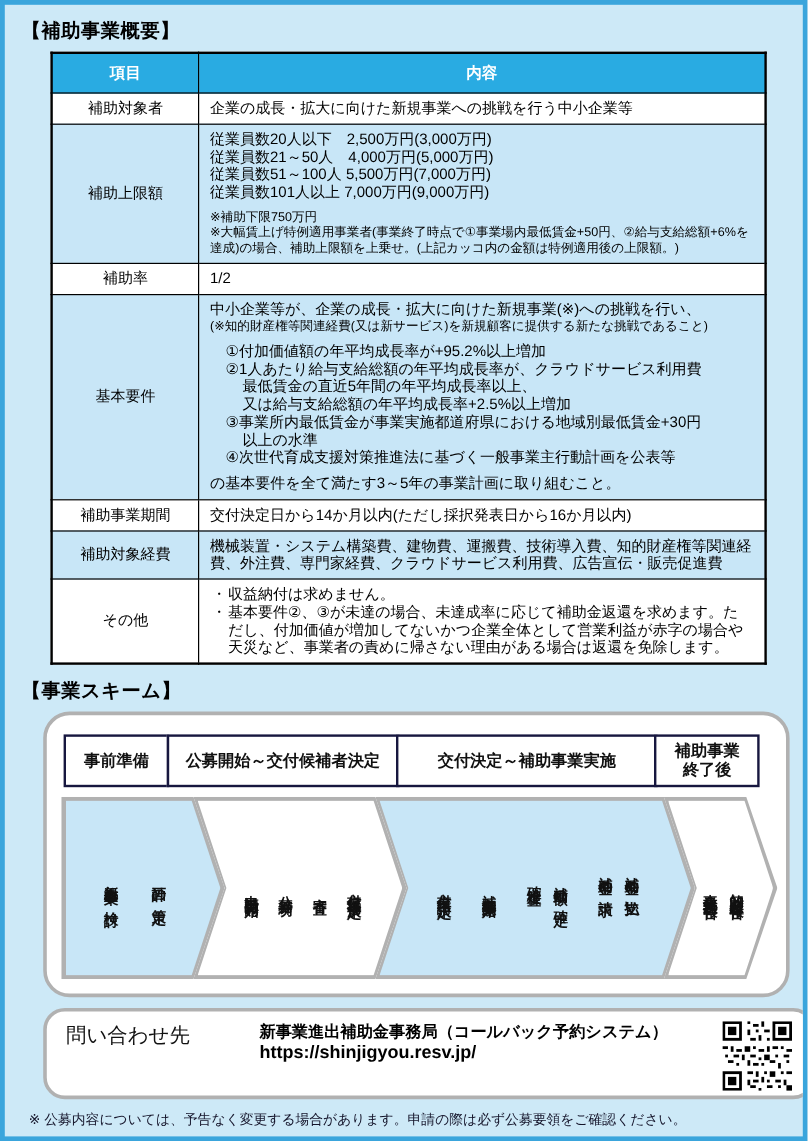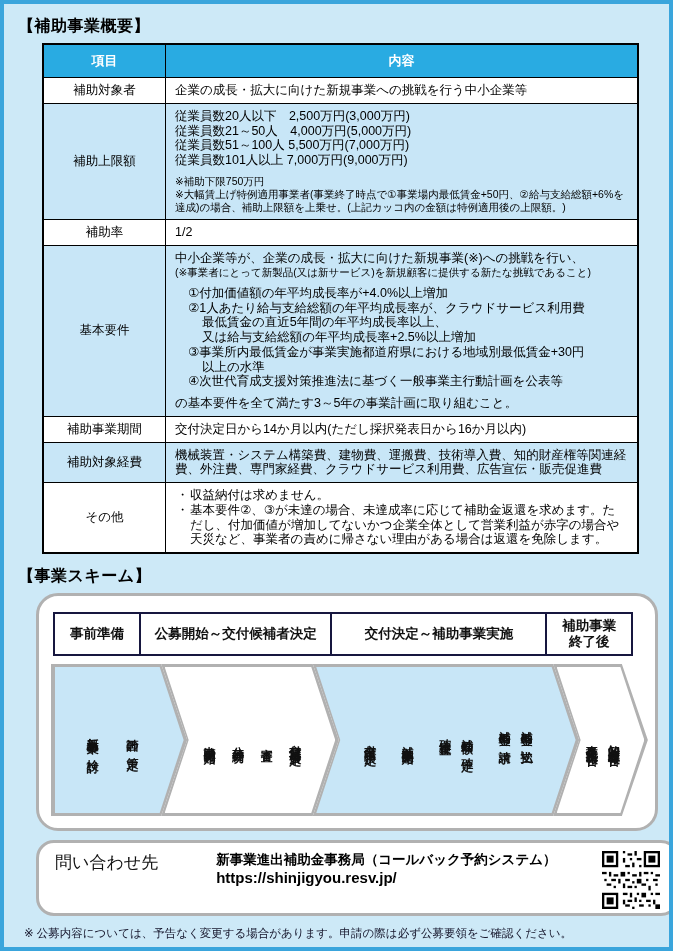--- a/index.html
+++ b/index.html
@@ -115,22 +115,22 @@
         <tr>
           <td class="col-item">補助率</td>
           <td class="col-content">
             <div class="line">1/2</div>
           </td>
         </tr>
         <tr class="alt">
           <td class="col-item">基本要件</td>
           <td class="col-content">
             <div class="line">中小企業等が、企業の成長・拡大に向けた新規事業(※)への挑戦を行い、</div>
-            <div class="line note">(※事業者にとって新製品(又は新サービス)を新規顧客に提供する新たな挑戦であること)</div>
-            <div class="line indent1 gap">①付加価値額の年平均成長率が+4.0%以上増加</div>
+            <div class="line note">(※知的財産権等関連経費(又は新サービス)を新規顧客に提供する新たな挑戦であること)</div>
+            <div class="line indent1 gap">①付加価値額の年平均成長率が+95.2%以上増加</div>
             <div class="line indent1">②1人あたり給与支給総額の年平均成長率が、クラウドサービス利用費</div>
             <div class="line indent2">最低賃金の直近5年間の年平均成長率以上、</div>
             <div class="line indent2">又は給与支給総額の年平均成長率+2.5%以上増加</div>
             <div class="line indent1">③事業所内最低賃金が事業実施都道府県における地域別最低賃金+30円</div>
             <div class="line indent2">以上の水準</div>
             <div class="line indent1">④次世代育成支援対策推進法に基づく一般事業主行動計画を公表等</div>
             <div class="line gap">の基本要件を全て満たす3～5年の事業計画に取り組むこと。</div>
           </td>
         </tr>
         <tr>

